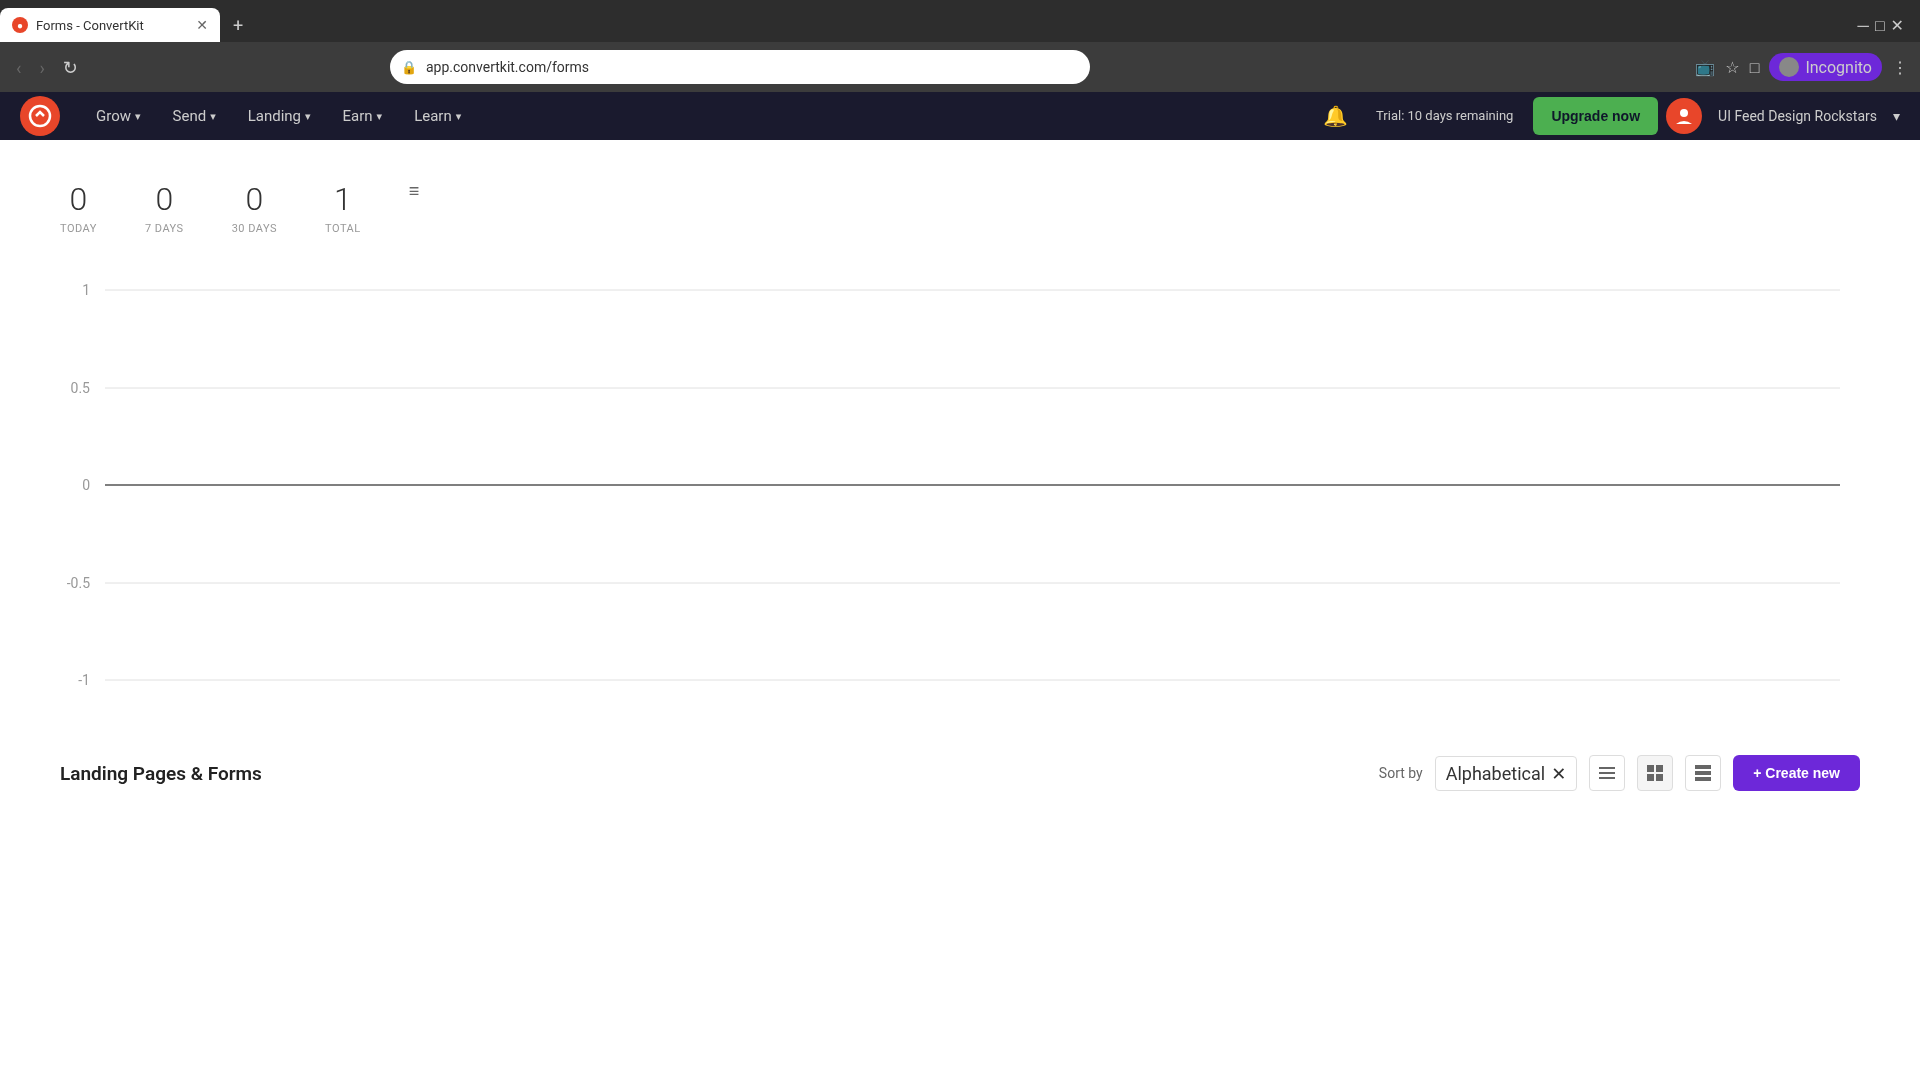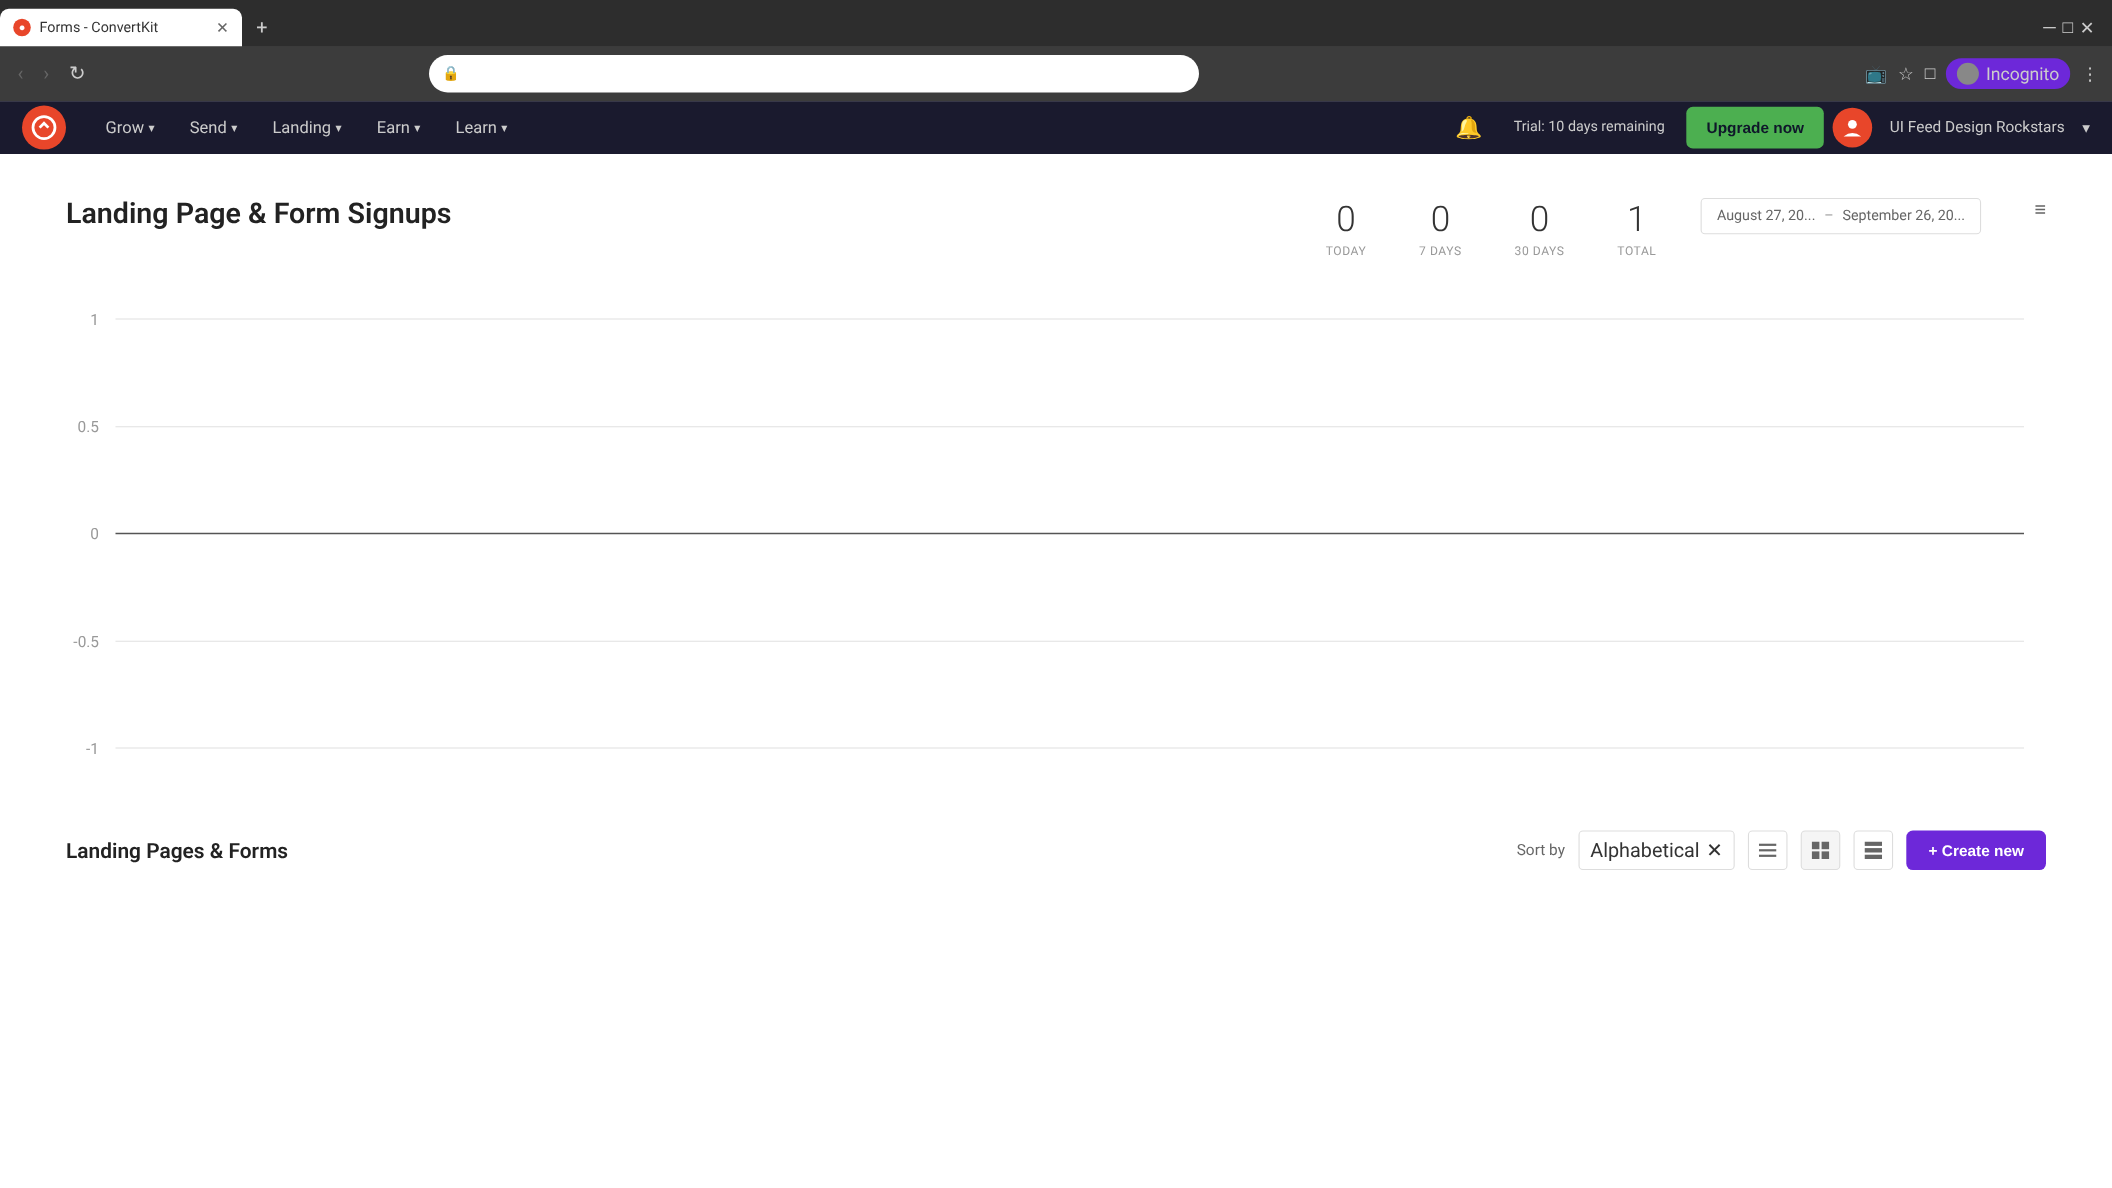--- a/index.html
+++ b/index.html
@@ -85,20 +85,21 @@
       <span>✕</span>
     </div>
   </div>
 
   <div class="browser-toolbar">
     <span class="nav-btn disabled">‹</span>
     <span class="nav-btn disabled">›</span>
     <span class="nav-btn">↻</span>
     <div class="url-bar">
       <span class="url-lock">🔒</span>
+      <span class="url-text">app.convertkit.com/forms</span>
     </div>
     <div class="toolbar-icons">
       <span>📺</span>
       <span>☆</span>
       <span>□</span>
       <div class="incognito-btn">
         <div class="incognito-icon"></div>
         <span>Incognito</span>
       </div>
       <span>⋮</span>
@@ -148,46 +149,40 @@
       <path d="M2 18 Q10 12 18 18"></path>
     </svg>
   </div>
   <span class="user-name">UI Feed Design Rockstars</span>
   <span class="user-chevron">▾</span>
 </div>
 
 <div class="main-content">
 
   <div class="stats-header">
-    <h1 class="page-title">Landing Page &amp; Form Signups</h1>
 
     <div class="stats-group">
       <div class="stat-item">
         <div class="stat-value">0</div>
         <div class="stat-label">TODAY</div>
       </div>
       <div class="stat-item">
         <div class="stat-value">0</div>
         <div class="stat-label">7 DAYS</div>
       </div>
       <div class="stat-item">
         <div class="stat-value">0</div>
         <div class="stat-label">30 DAYS</div>
       </div>
       <div class="stat-item">
         <div class="stat-value">1</div>
         <div class="stat-label">TOTAL</div>
       </div>
     </div>
 
-    <div class="date-range">
-      <span>August 27, 20...</span>
-      <span class="date-sep">–</span>
-      <span>September 26, 20...</span>
-    </div>
     <span class="menu-icon">≡</span>
   </div>
 
   <div class="chart-container">
     <svg width="100%" height="420" viewBox="0 0 1800 420" preserveAspectRatio="none">
 
       <text x="30" y="20" font-size="14" fill="#999" text-anchor="end">1</text>
       <text x="30" y="118" font-size="14" fill="#999" text-anchor="end">0.5</text>
       <text x="30" y="215" font-size="14" fill="#999" text-anchor="end">0</text>
       <text x="30" y="313" font-size="14" fill="#999" text-anchor="end">-0.5</text>

